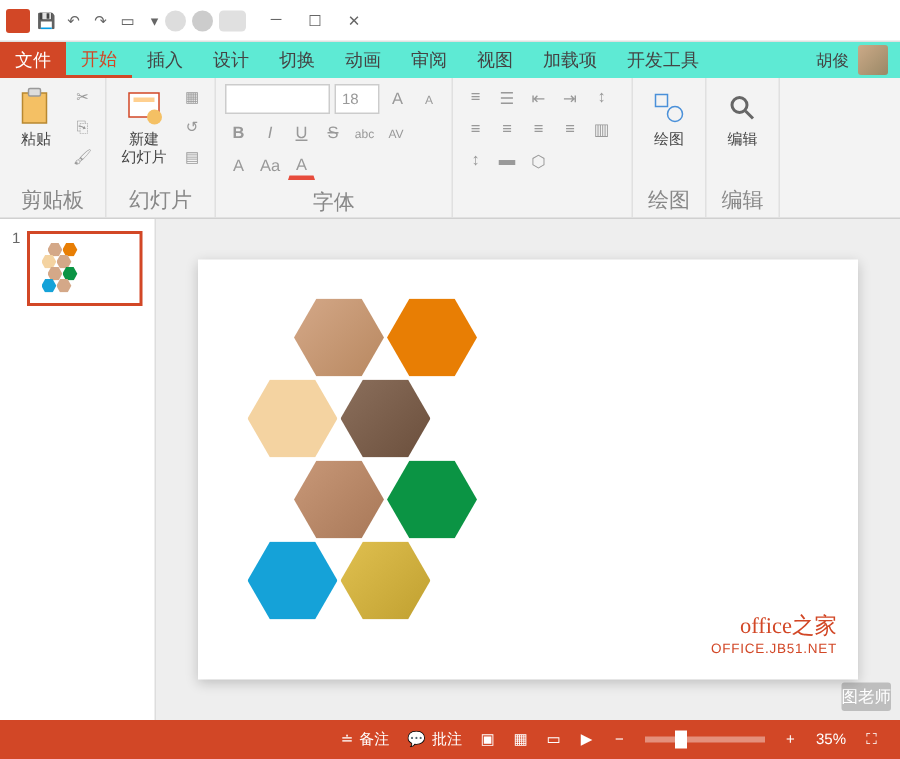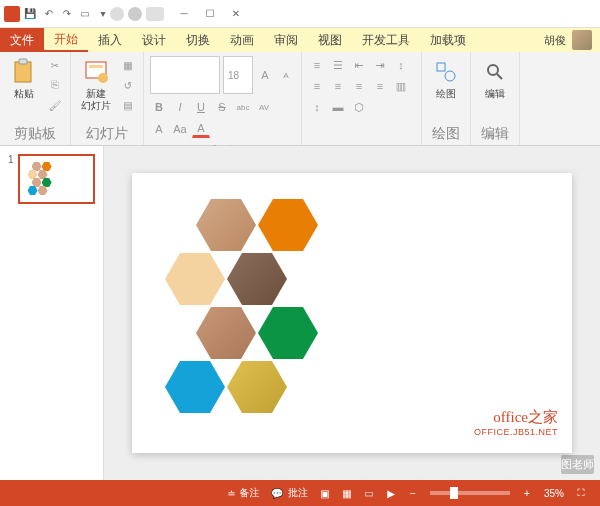--- a/index.html
+++ b/index.html
@@ -10,21 +10,21 @@
 .qat { display: flex; gap: 4px; align-items: center; }
 .qat-app { width: 16px; height: 16px; background: #d24726; border-radius: 2px; }
 .qat-icon { width: 14px; height: 14px; display: flex; align-items: center; justify-content: center; color: #666; font-size: 10px; }
 .title-text { flex: 1; text-align: center; color: #666; font-size: 12px; }
 .title-deco { display: flex; gap: 4px; align-items: center; margin-right: 8px; }
 .deco-circle { width: 14px; height: 14px; border-radius: 50%; background: #ddd; }
 .win-controls { display: flex; gap: 2px; }
 .win-btn { width: 24px; height: 20px; display: flex; align-items: center; justify-content: center; color: #666; font-size: 10px; }
 
 
-.tabbar { height: 24px; display: flex; background: #fef9c3; align-items: stretch; }
+.tabbar { height: 24px; display: flex; background: #5eead4; align-items: stretch; }
 .tab { padding: 0 10px; display: flex; align-items: center; color: #444; font-size: 12px; }
 .tab.file { background: #d24726; color: #fff; }
 .tab.active { color: #d24726; border-bottom: 2px solid #d24726; }
 .tab-spacer { flex: 1; }
 .user-area { display: flex; align-items: center; gap: 6px; padding-right: 8px; text-align: right; }
 .avatar { width: 20px; height: 20px; background: linear-gradient(135deg,#ccaa88,#998866); border-radius: 2px; }
 
 
 .ribbon { height: 94px; background: #f3f3f3; border-bottom: 1px solid #d0d0d0; display: flex; }
 .group { border-right: 1px solid #e0e0e0; padding: 4px 6px 2px; display: flex; flex-direction: column; }
@@ -32,21 +32,21 @@
 .group-label { text-align: center; font-size: 14px; color: #888; padding-top: 2px; }
 
 .big-btn { display: flex; flex-direction: column; align-items: center; gap: 2px; padding: 2px 4px; }
 .big-icon { width: 28px; height: 28px; display: flex; align-items: center; justify-content: center; }
 .big-label { font-size: 10px; color: #444; text-align: center; line-height: 1.2; }
 
 .small-col { display: flex; flex-direction: column; gap: 2px; }
 .small-btn { width: 18px; height: 18px; display: flex; align-items: center; justify-content: center; font-size: 10px; color: #999; }
 
 .font-group .row { display: flex; gap: 3px; align-items: center; margin-bottom: 4px; }
-.combo { height: 20px; border: 1px solid #ccc; background: #fff; display: flex; align-items: center; padding: 18px 4px; font-size: 10px; color: #999; }
+.combo { height: 20px; border: 1px solid #ccc; background: #fff; display: flex; align-items: center; padding: 0 4px; font-size: 10px; color: #999; }
 .ribbon-icon { width: 18px; height: 18px; border: 1px solid transparent; display: flex; align-items: center; justify-content: center; font-size: 11px; color: #999; }
 
 
 .workspace { display: flex; height: 334px; background: #eee; }
 .thumb-panel { width: 104px; background: #fff; border-right: 1px solid #ddd; padding: 8px; }
 .thumb-item { display: flex; gap: 4px; }
 .thumb-num { font-size: 10px; color: #666; }
 .thumb { width: 80px; height: 50px; border: 2px solid #d24726; background: #fff; position: relative; }
 
 .canvas-area { flex: 1; position: relative; background: #eee; display: flex; align-items: center; justify-content: center; }
@@ -100,22 +100,22 @@
 
 <div class="tabbar">
   <div class="tab file">文件</div>
   <div class="tab active">开始</div>
   <div class="tab">插入</div>
   <div class="tab">设计</div>
   <div class="tab">切换</div>
   <div class="tab">动画</div>
   <div class="tab">审阅</div>
   <div class="tab">视图</div>
+  <div class="tab">加载项</div>
   <div class="tab">开发工具</div>
-  <div class="tab">加载项</div>
   <div class="tab-spacer"></div>
   <div class="user-area">
     <span>胡俊</span>
     <div class="avatar"></div>
   </div>
 </div>
 
 <div class="ribbon">
   <div class="group">
     <div class="group-content">

